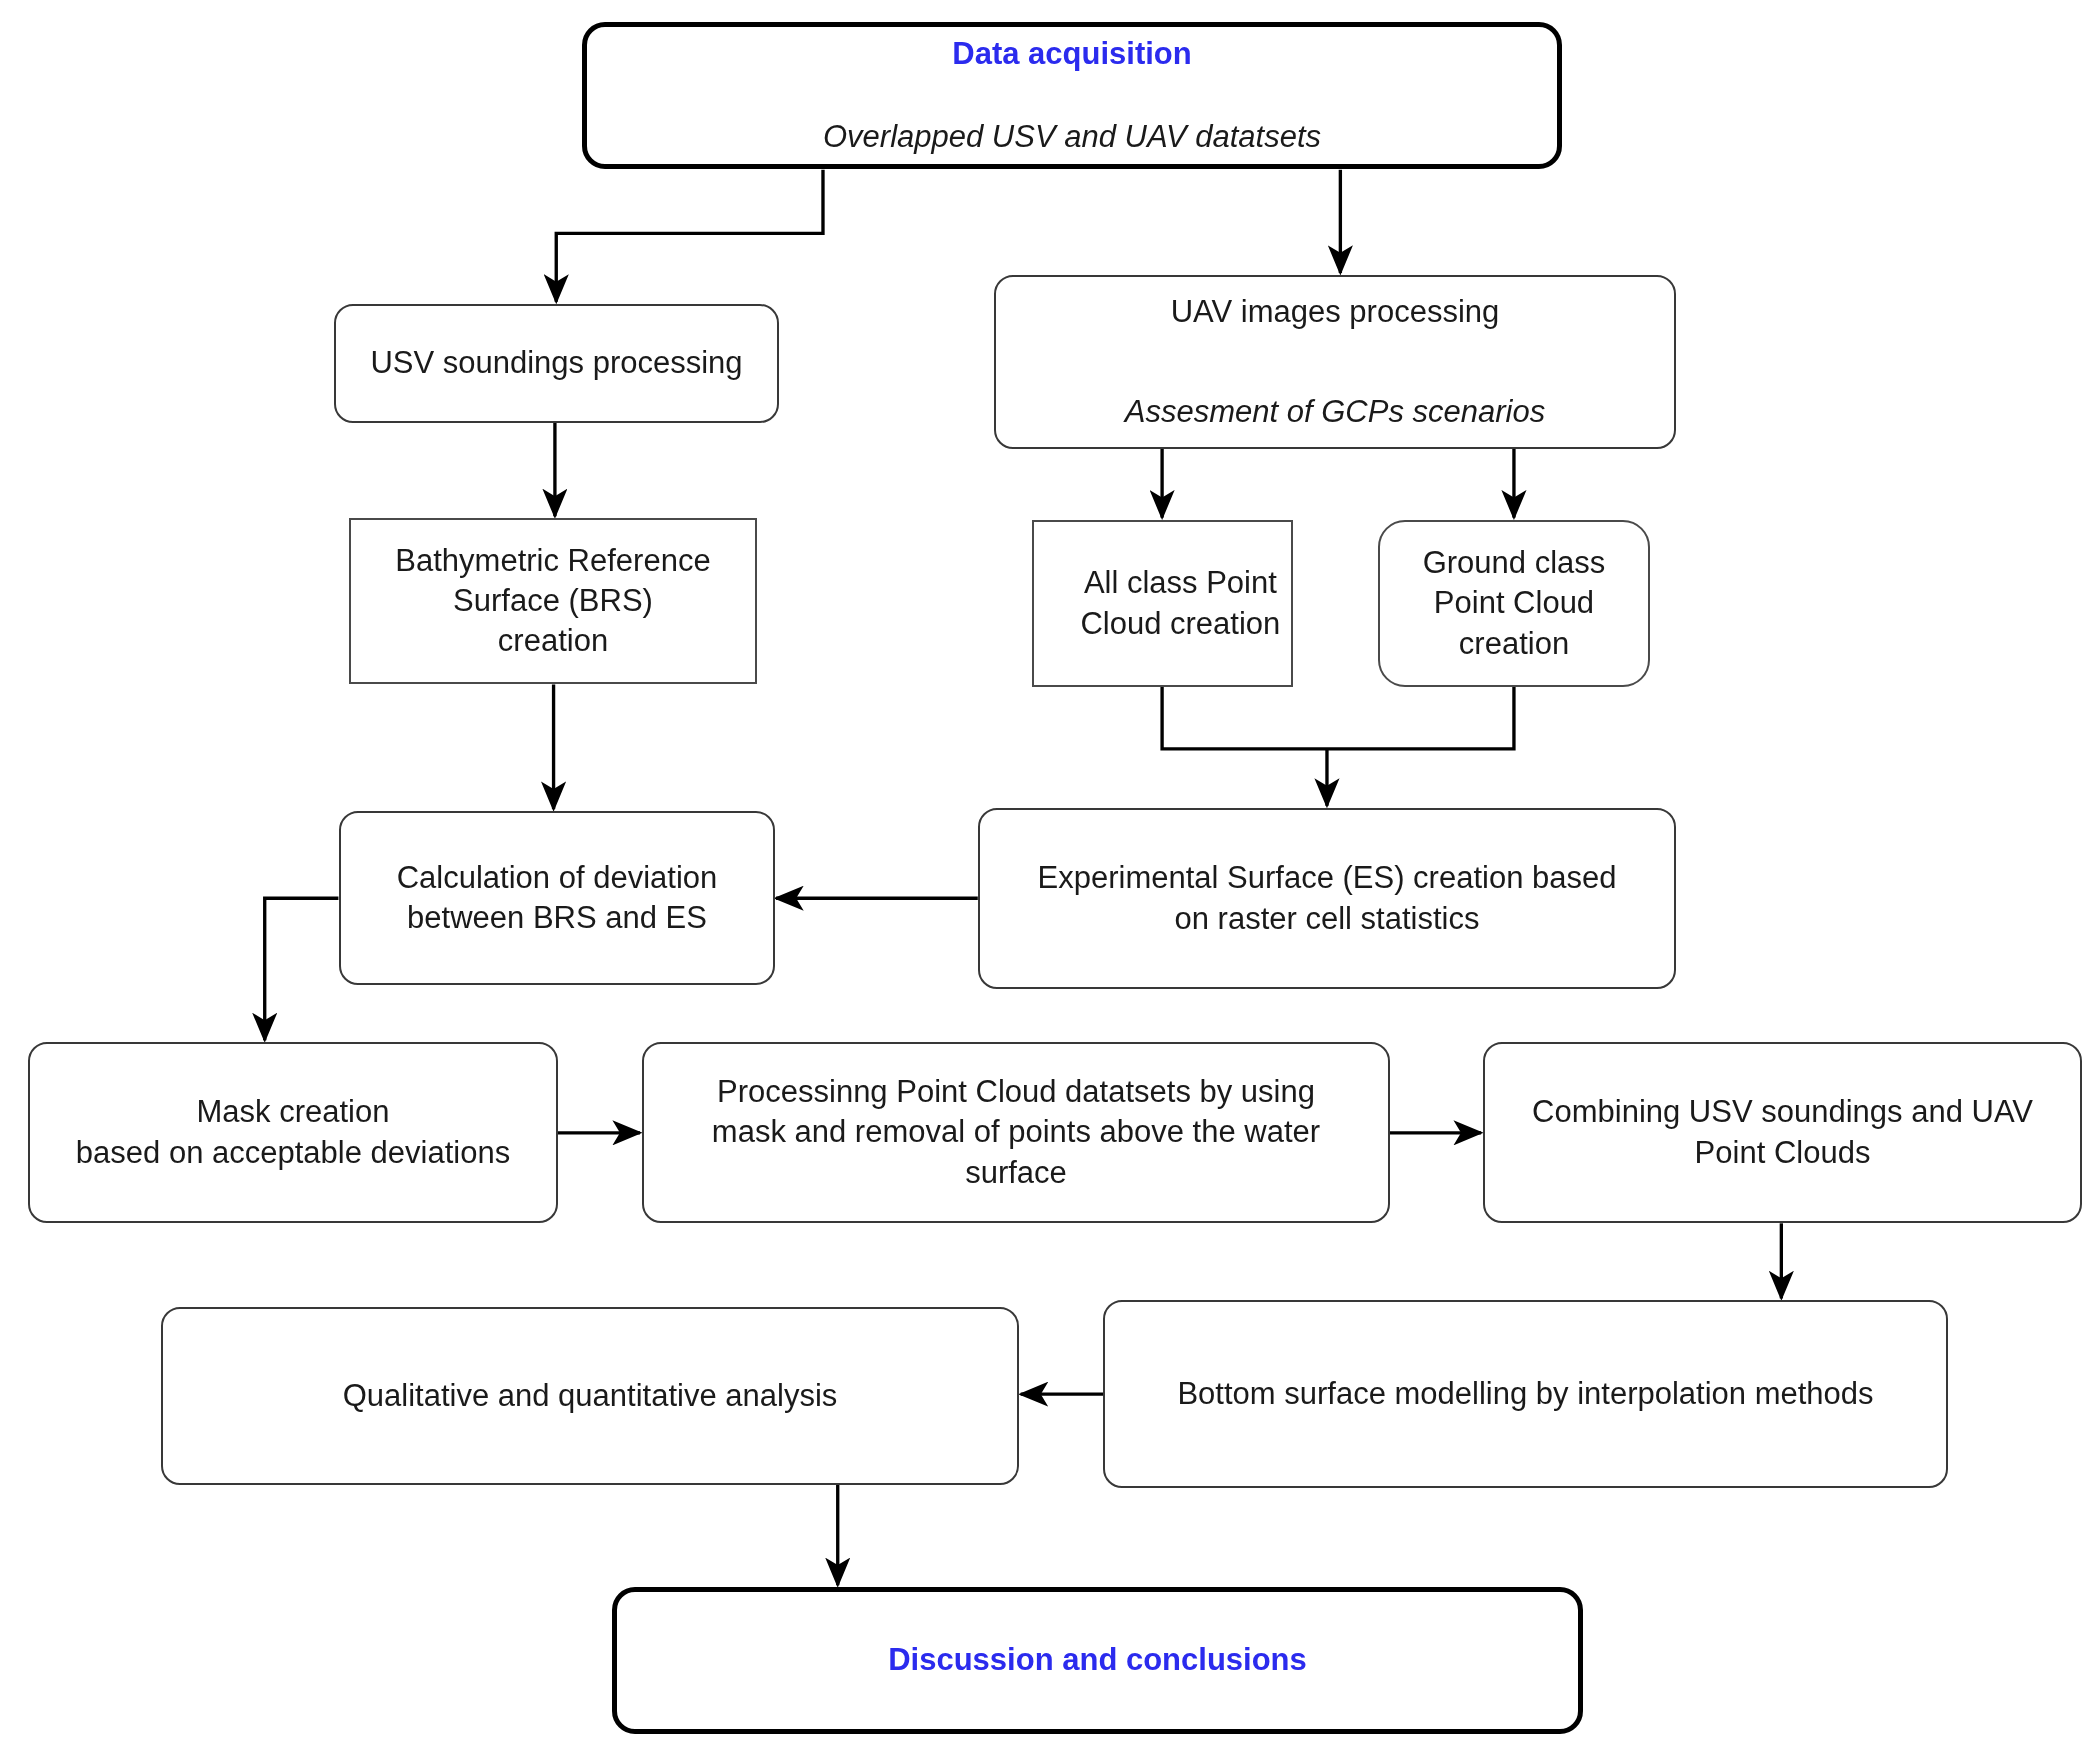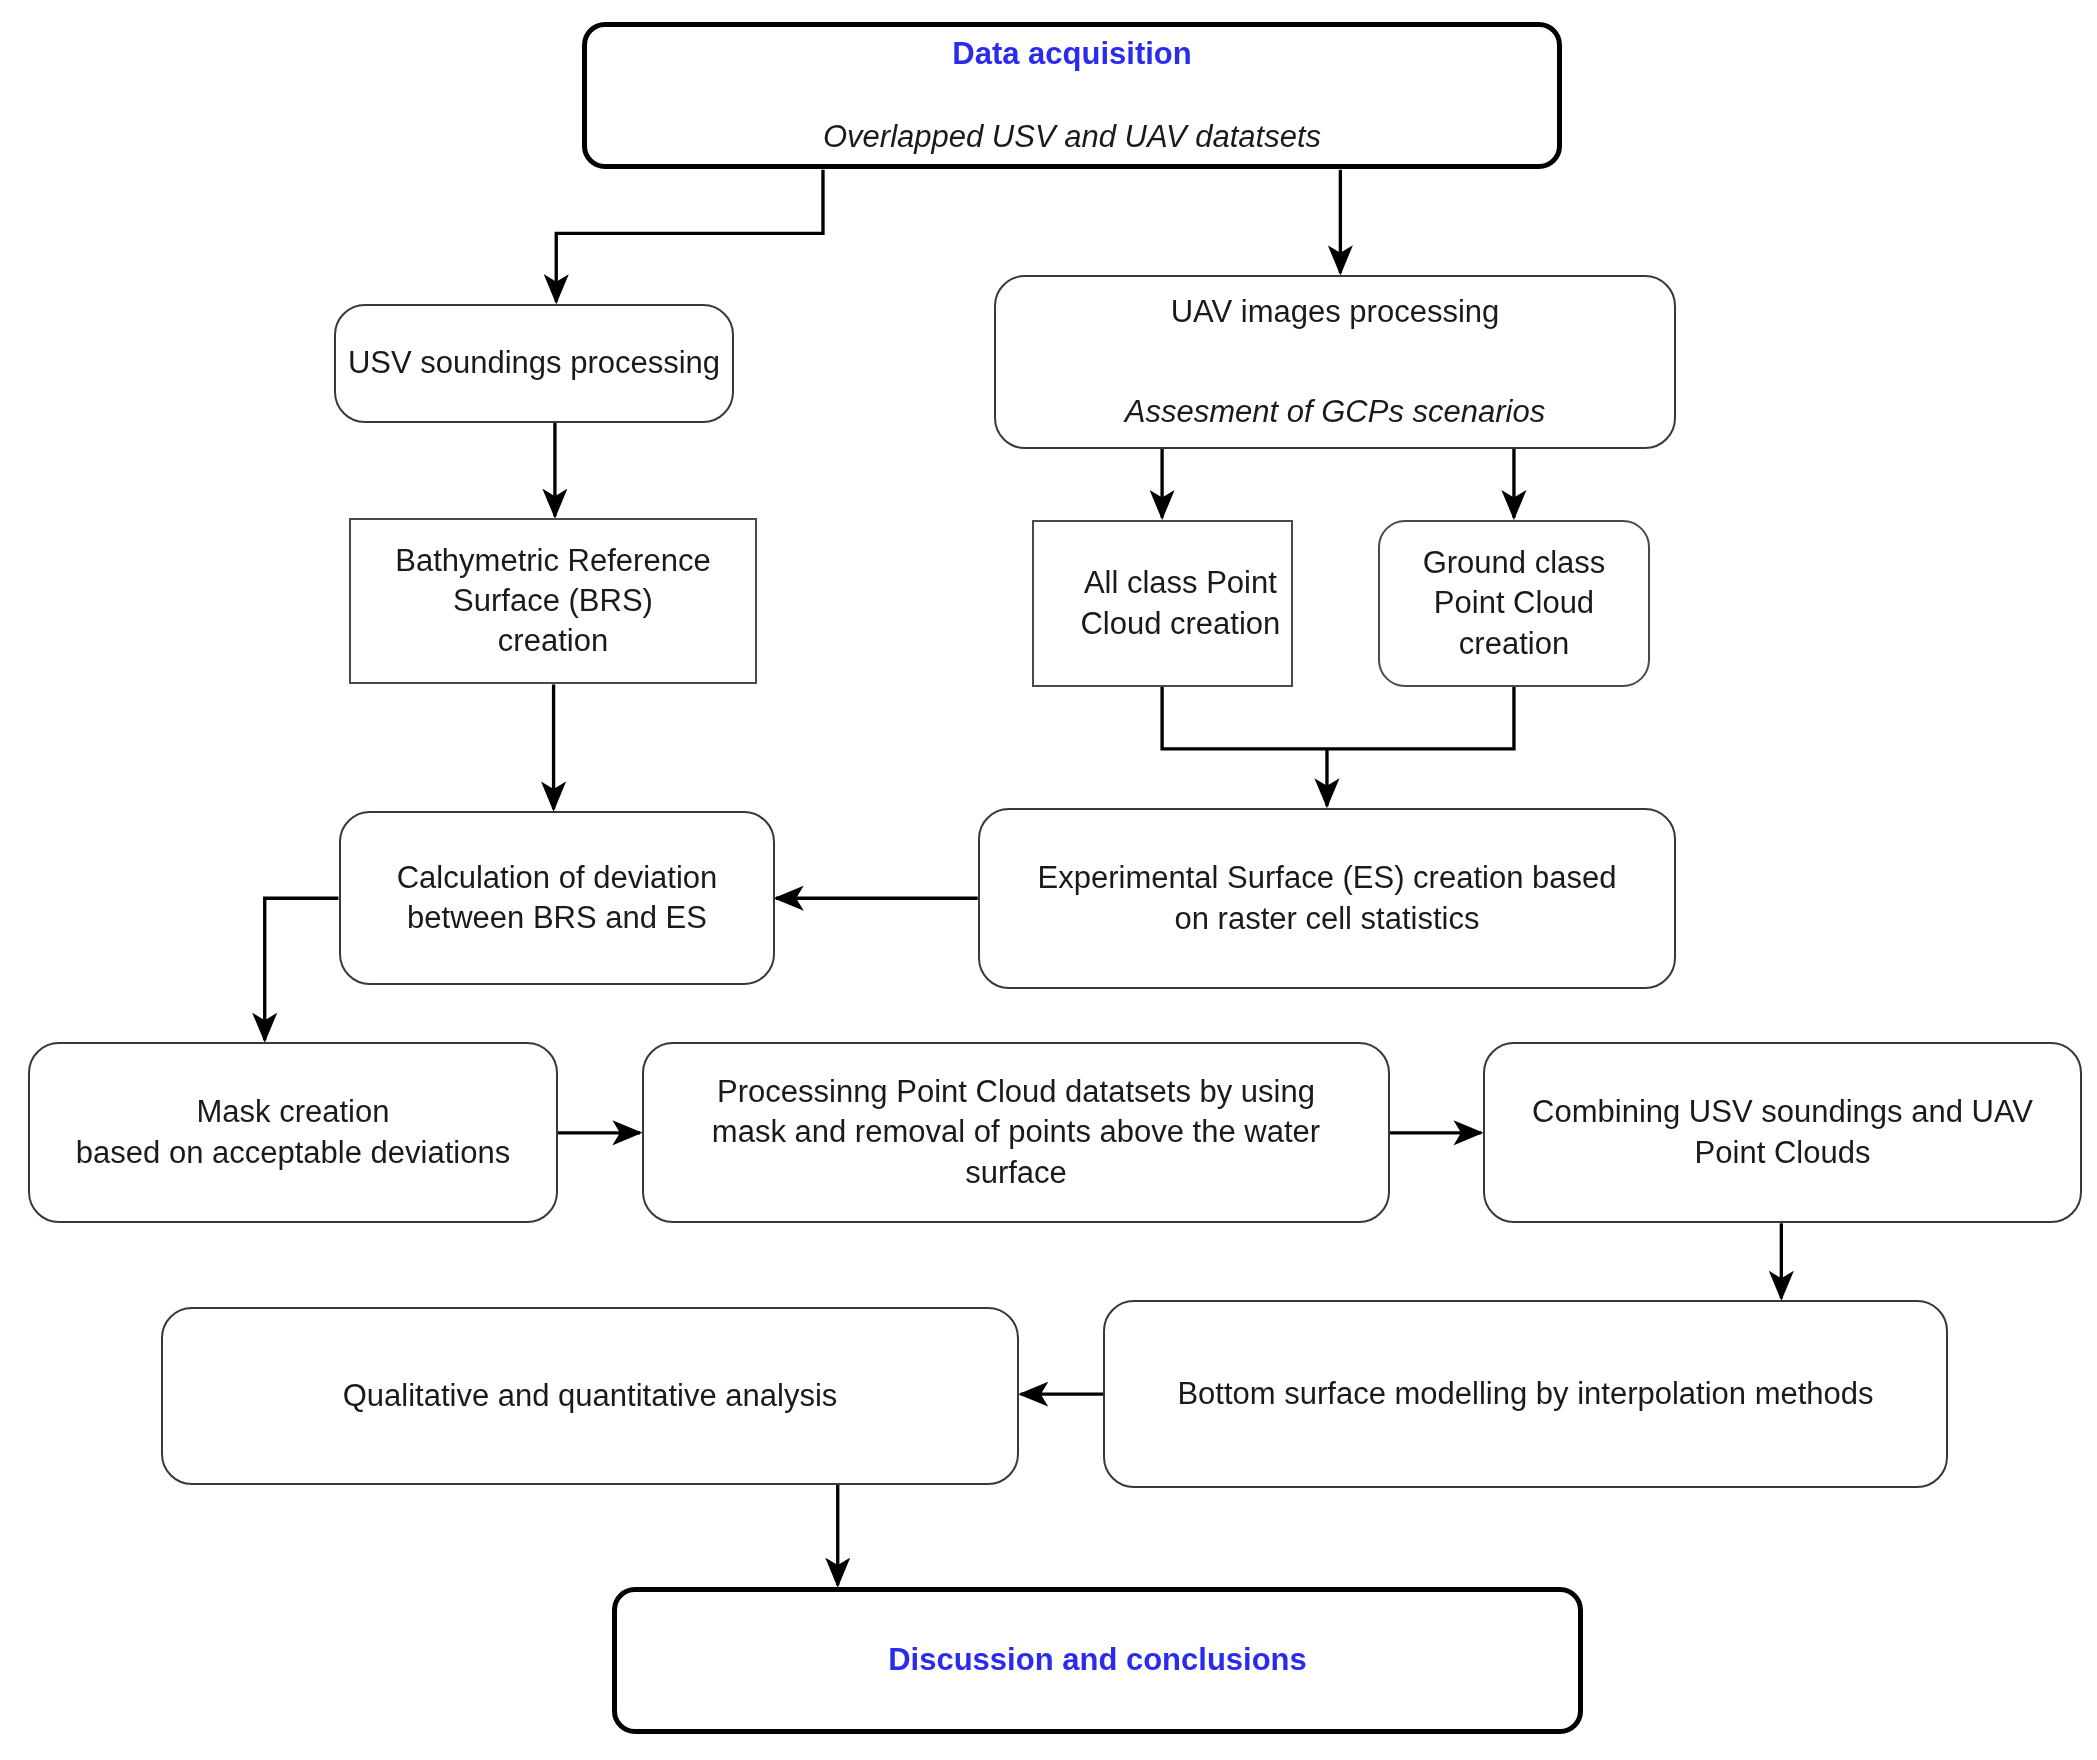--- a/index.html
+++ b/index.html
@@ -19,21 +19,21 @@
     position: absolute;
     left: 0;
     top: 0;
     pointer-events: none;
   }
   .node {
     position: absolute;
     box-sizing: border-box;
     background: #ffffff;
     border: 2.7px solid #383838;
-    border-radius: 31px;
+    border-radius: 19px;
     display: flex;
     flex-direction: column;
     align-items: center;
     justify-content: center;
     text-align: center;
     font-size: 31px;
     line-height: 1.3;
     padding: 5.4px 10.7px;
   }
   .node.rect {
@@ -86,21 +86,21 @@
       <path d="M 1646 2080 L 1523 2080" marker-end="url(#arrow)"></path>
       <path d="M 1250 2215 L 1250 2365" marker-end="url(#arrow)"></path>
     </g>
   </svg>
 
   <div class="node major spread" style="left:582px; top:22px; width:980px; height:147px;">
     <span class="label blue-text" style="color: rgb(43, 43, 238);">Data acquisition</span>
     <span class="label subtitle">Overlapped USV and UAV datatsets</span>
   </div>
 
-  <div class="node" style="left:334px; top:304px; width:400px; height:119px;text-align:right;">
+  <div class="node" style="left:334px; top:304px; width:445px; height:119px;text-align:right;">
     <span class="label">USV soundings processing</span>
   </div>
 
   <div class="node spread" style="left:994px; top:275px; width:682px; height:174px;">
     <span class="label">UAV images processing</span>
     <span class="label subtitle">Assesment of GCPs scenarios</span>
   </div>
 
   <div class="node rect" style="left:349px; top:518px; width:408px; height:166px;">
     <span class="label">Bathymetric Reference

